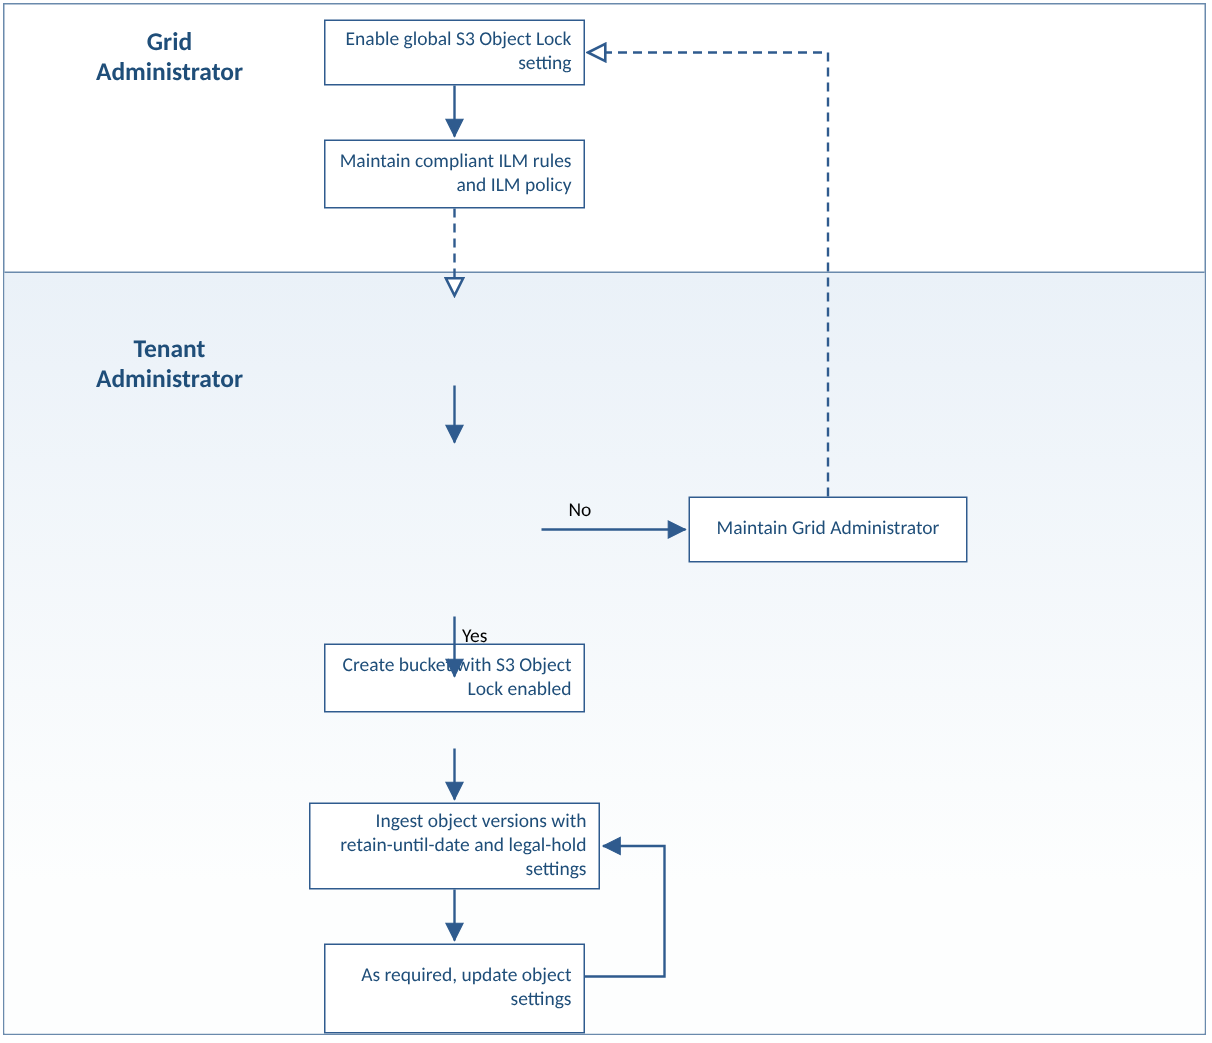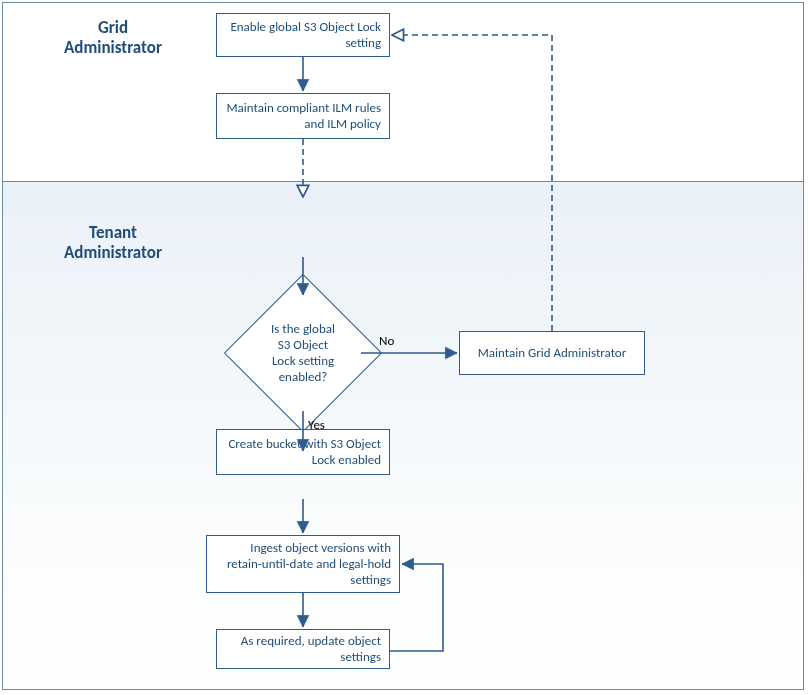--- a/index.html
+++ b/index.html
@@ -27,32 +27,28 @@
     <div class="divider"></div>
 
     <div class="role-label" style="left:40px;top:15px;width:140px">Grid<br>Administrator</div>
     <div class="role-label" style="left:40px;top:220px;width:140px">Tenant<br>Administrator</div>
 
     <div class="node-box" style="left:213px;top:10px;width:174px;height:44px">Enable global S3 Object Lock setting</div>
 
     <div class="node-box" style="left:213px;top:90px;width:174px;height:46px">Maintain compliant ILM rules and ILM policy</div>
 
 
-    <div class="diamond-wrap" style="left:244px;top:294px;width:112px;height:112px">
-      <div class="diamond"></div>
-      <div class="diamond-text">Is the global S3 Object Lock setting enabled?</div>
-    </div>
 
     <div class="node-box" style="left:456px;top:328px;width:186px;height:44px">Maintain Grid Administrator</div>
 
     <div class="node-box" style="left:213px;top:426px;width:174px;height:46px">Create bucket with S3 Object Lock enabled</div>
 
     <div class="node-box" style="left:203px;top:532px;width:194px;height:58px">Ingest object versions with retain-until-date and legal-hold settings</div>
 
-    <div class="node-box" style="left:213px;top:626px;width:174px;height:40px">As required, update object settings</div>
+    <div class="node-box" style="left:213px;top:626px;width:174px;height:60px">As required, update object settings</div>
 
     <div class="edge-label" style="left:376px;top:330px">No</div>
     <div class="edge-label" style="left:305px;top:414px">Yes</div>
 
     <svg class="overlay" viewBox="0 0 800 686" preserveAspectRatio="none">
       <defs>
         <marker id="arr-solid" viewBox="0 0 10 10" refX="9" refY="5" markerWidth="9" markerHeight="9" orient="auto-start-reverse">
           <path d="M1,1 L9,5 L1,9 Z" fill="#2f5b8e" stroke="#2f5b8e" stroke-width="0.5"></path>
         </marker>
         <marker id="arr-open" viewBox="0 0 10 10" refX="9" refY="5" markerWidth="9" markerHeight="9" orient="auto-start-reverse">

